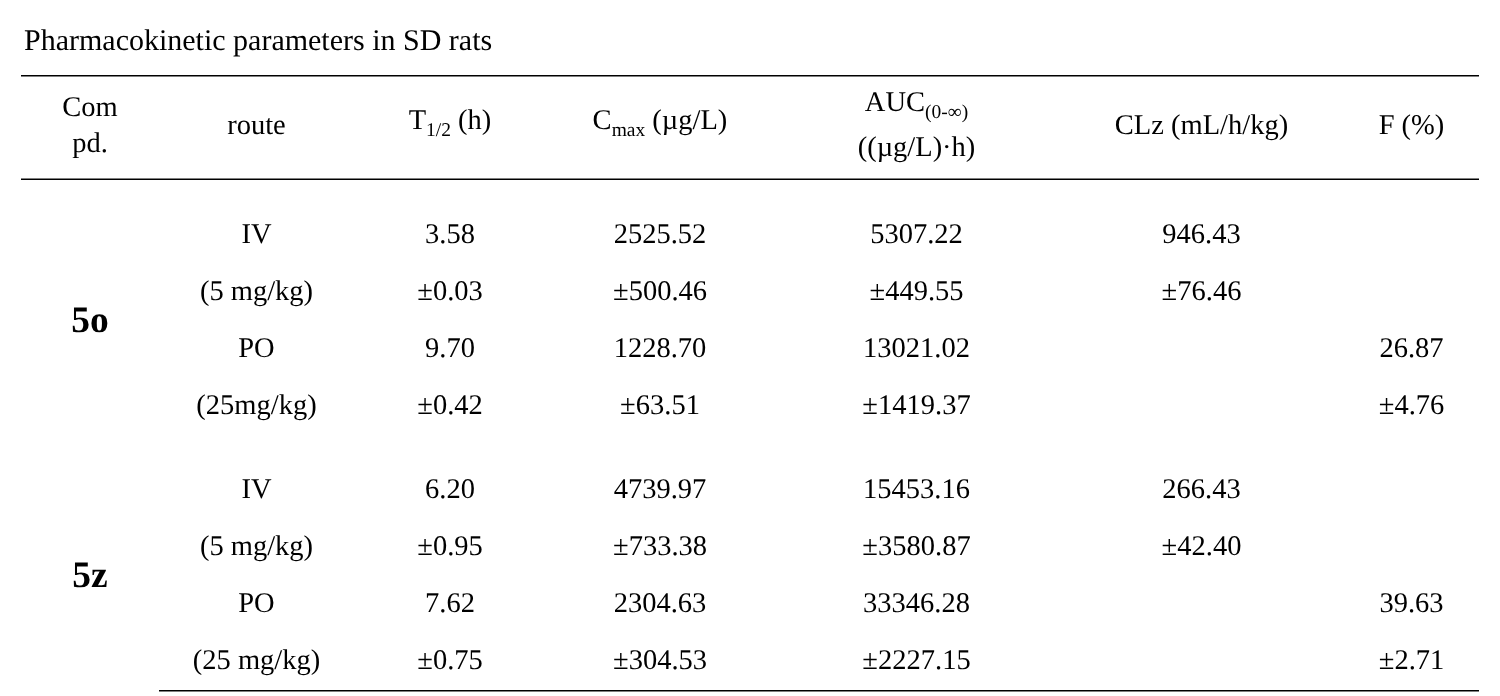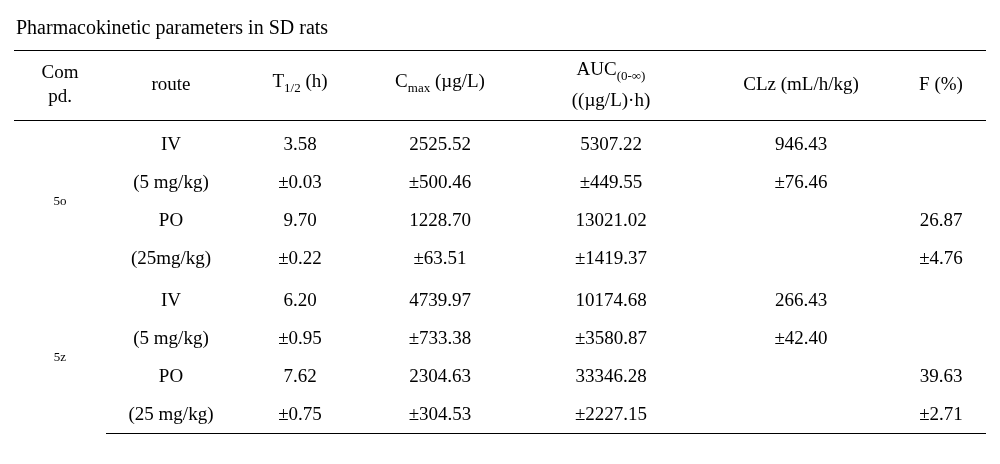--- a/index.html
+++ b/index.html
@@ -43,35 +43,35 @@
     border-top: 1.6px solid #000;
     border-bottom: 1.2px solid #000;
     padding: 6px 2px 8px 2px;
     font-weight: normal;
     line-height: 24px;
   }
   tbody tr.last-row td {
     border-bottom: 1.6px solid #000;
   }
   td.cmpd {
-    font-weight: normal;
-    font-size: 13px;
+    font-weight: bold;
+    font-size: 25px;
     text-align: center;
     vertical-align: middle;
   }
   tr.value-row td {
     height: 38px;
     line-height: 38px;
   }
   tr.sd-row td {
     height: 38px;
     line-height: 38px;
   }
   tr.group-start td {
-    padding-top: 4px;
+    padding-top: 18px;
   }
   .sub {
     font-size: 13px;
     vertical-align: sub;
   }
   .col-cmpd { width: 92px; }
   .col-route { width: 130px; }
   .col-t12 { width: 128px; }
   .col-cmax { width: 152px; }
   .col-auc { width: 190px; }
@@ -140,33 +140,33 @@
       <tr class="value-row">
         <td>PO</td>
         <td>9.70</td>
         <td>1228.70</td>
         <td>13021.02</td>
         <td></td>
         <td>26.87</td>
       </tr>
       <tr class="sd-row">
         <td>(25mg/kg)</td>
-        <td>±0.22</td>
+        <td>±0.42</td>
         <td>±63.51</td>
         <td>±1419.37</td>
         <td></td>
         <td>±4.76</td>
       </tr>
 
       <tr class="value-row group-start">
         <td class="cmpd" rowspan="4">5z</td>
         <td>IV</td>
         <td>6.20</td>
         <td>4739.97</td>
-        <td>10174.68</td>
+        <td>15453.16</td>
         <td>266.43</td>
         <td></td>
       </tr>
       <tr class="sd-row">
         <td>(5 mg/kg)</td>
         <td>±0.95</td>
         <td>±733.38</td>
         <td>±3580.87</td>
         <td>±42.40</td>
         <td></td>

